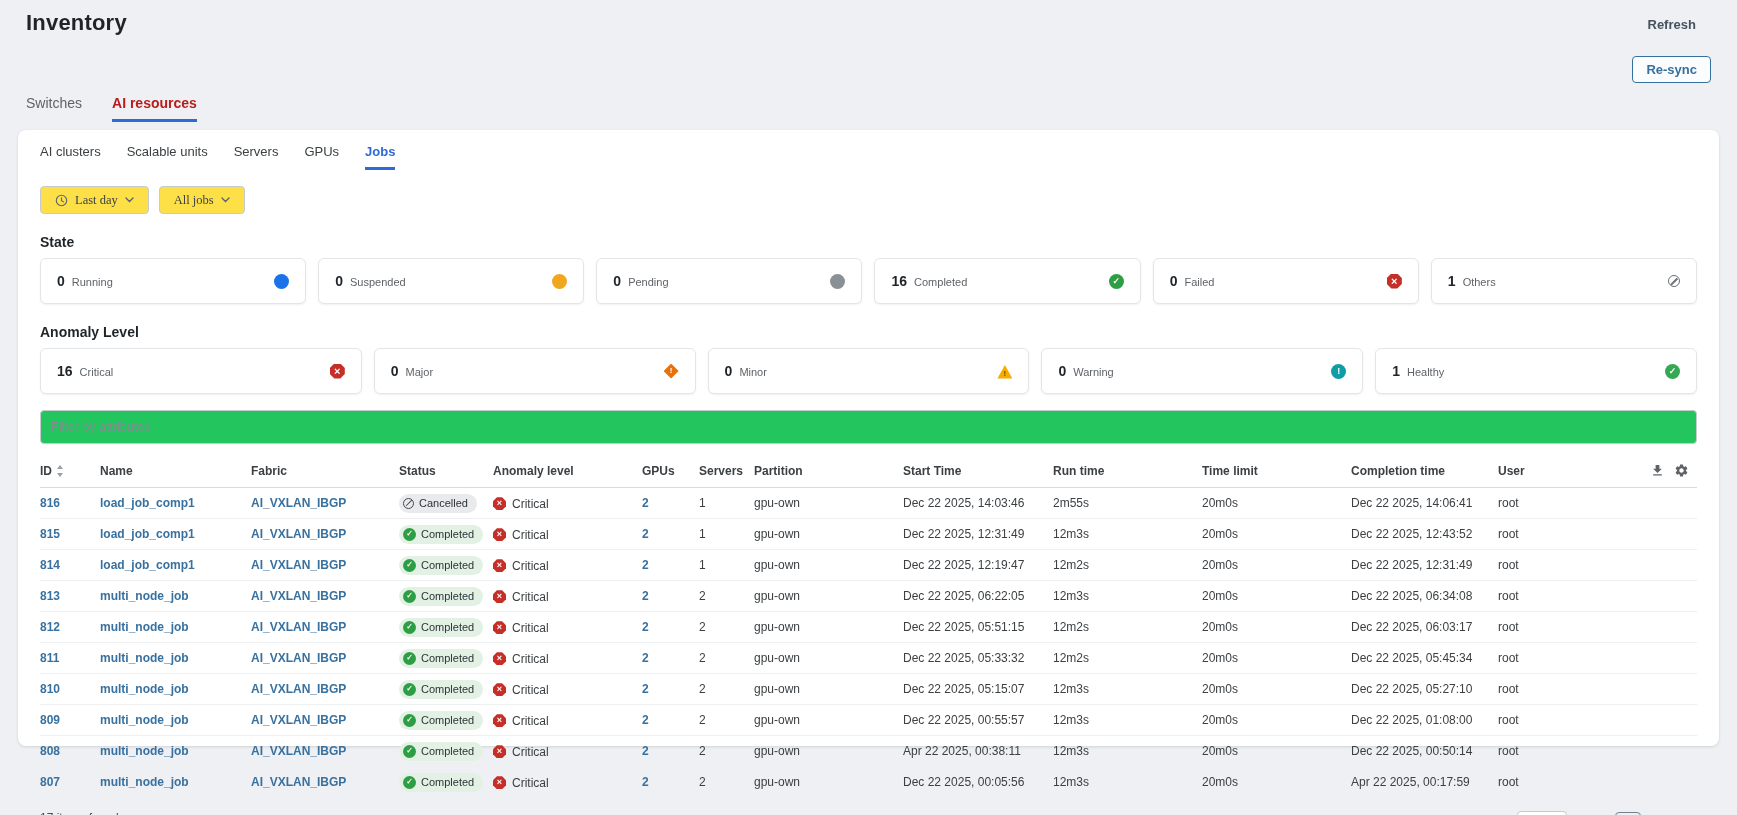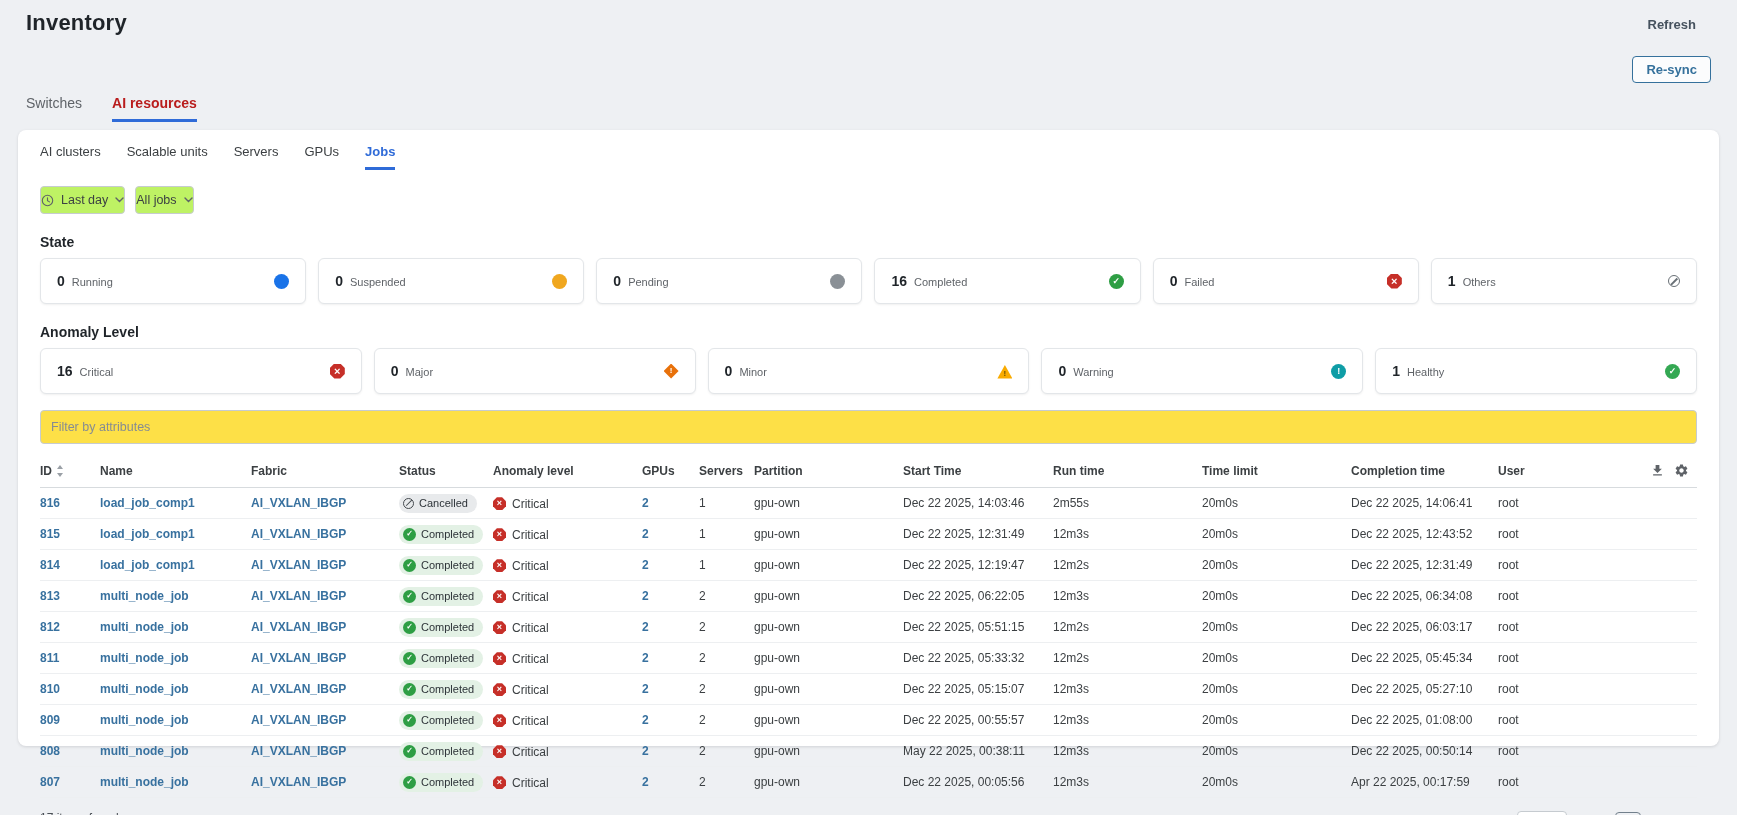--- a/index.html
+++ b/index.html
@@ -25,22 +25,22 @@
   .card {
     background:#fff; margin:8px 18px 0; border-radius:8px;
     box-shadow:0 1px 3px rgba(60,64,67,.16);
     padding:14px 22px 0; height:616px;
   }
   .subtabs { display:flex; gap:26px; }
   .subtab { font-size:13px; color:#3c4043; padding-bottom:8px; border-bottom:3px solid transparent; cursor:pointer; }
   .subtab.active { color:#2f6bd8; font-weight:700; border-bottom-color:#2f6bd8; }
 
   .filter-chips { display:flex; gap:10px; margin-top:16px; }
-  .chip { display:inline-flex; align-items:center; gap:7px; height:28px; padding:0 0;
-          border:1px solid #c6cbd0; border-radius:4px; background:#bef264; font-size:12.5px; color:#3c4043; cursor:pointer; }
+  .chip { display:inline-flex; align-items:center; gap:7px; height:28px; padding:0 14px;
+          border:1px solid #c6cbd0; border-radius:4px; background:#fde047; font-size:12.5px; color:#3c4043; cursor:pointer;font-family:Liberation Serif, serif; }
 
   .section-title { font-size:14px; font-weight:700; color:#1f2429; margin:20px 0 8px; }
 
   .cards-grid { display:grid; gap:12px; }
   .cards-grid.six  { grid-template-columns:repeat(6,1fr); }
   .cards-grid.five { grid-template-columns:repeat(5,1fr); }
   .stat-card { display:flex; align-items:center; justify-content:space-between; height:46px; padding:0 16px;
                background:#fff; border:1px solid #e3e6e9; border-radius:6px; box-shadow:0 1px 2px rgba(60,64,67,.08); }
   .stat-left { display:flex; align-items:baseline; gap:7px; }
   .stat-count { font-size:14px; font-weight:700; color:#1f2429; }
@@ -67,21 +67,21 @@
   .icon.minor { background:#f9ab00; border-radius:0; clip-path:polygon(50% 10%,100% 100%,0 100%);
                 color:#6b4f00; align-items:flex-end; }
   .icon.minor::before { content:"!"; font-size:8px; margin-bottom:1px; }
   .icon.warning { background:#0f9da6; }
   .icon.warning::before { content:"!"; }
   .icon.healthy { background:#34a853; }
   .icon.healthy::before { content:"✓"; }
 
   
   .filter-input { width:100%; height:27px; margin-top:16px; border:1px solid #c6cbd0; border-radius:4px;
-                  padding:16px 10px; font-size:12.5px; color:#3c4043; background:#fde047;
+                  padding:16px 10px; font-size:12.5px; color:#3c4043; background:#22c55e;
                   font-family:"Liberation Sans", sans-serif; }
   .filter-input::placeholder { color:#868c92; }
 
   
   table { width:100%; border-collapse:collapse; table-layout:fixed; margin-top:10px; }
   th { text-align:left; font-size:12px; font-weight:700; color:#3c4043; padding:9px 8px 9px 0;
        border-bottom:1px solid #d7dbde; white-space:nowrap; overflow:hidden; }
   td { font-size:12px; color:#3c4043; padding:0 8px 0 0; height:31px;
        border-bottom:1px solid #edeff1; white-space:nowrap; overflow:hidden; }
   .th-flex { display:inline-flex; align-items:center; gap:4px; }
@@ -557,21 +557,21 @@
           </td>
           <td>
             <span class="anomaly">
               <span class="icon critical"></span>
               <span>Critical</span>
             </span>
           </td>
           <td><a class="link">2</a></td>
           <td>2</td>
           <td>gpu-own</td>
-          <td>May 22 2025, 00:38:11</td>
+          <td>Apr 22 2025, 00:38:11</td>
           <td>12m3s</td>
           <td>20m0s</td>
           <td>Dec 22 2025, 00:50:14</td>
           <td>root</td>
           <td></td>
         </tr>
 
         <tr>
           <td><a class="link">807</a></td>
           <td><a class="link">multi_node_job</a></td>

